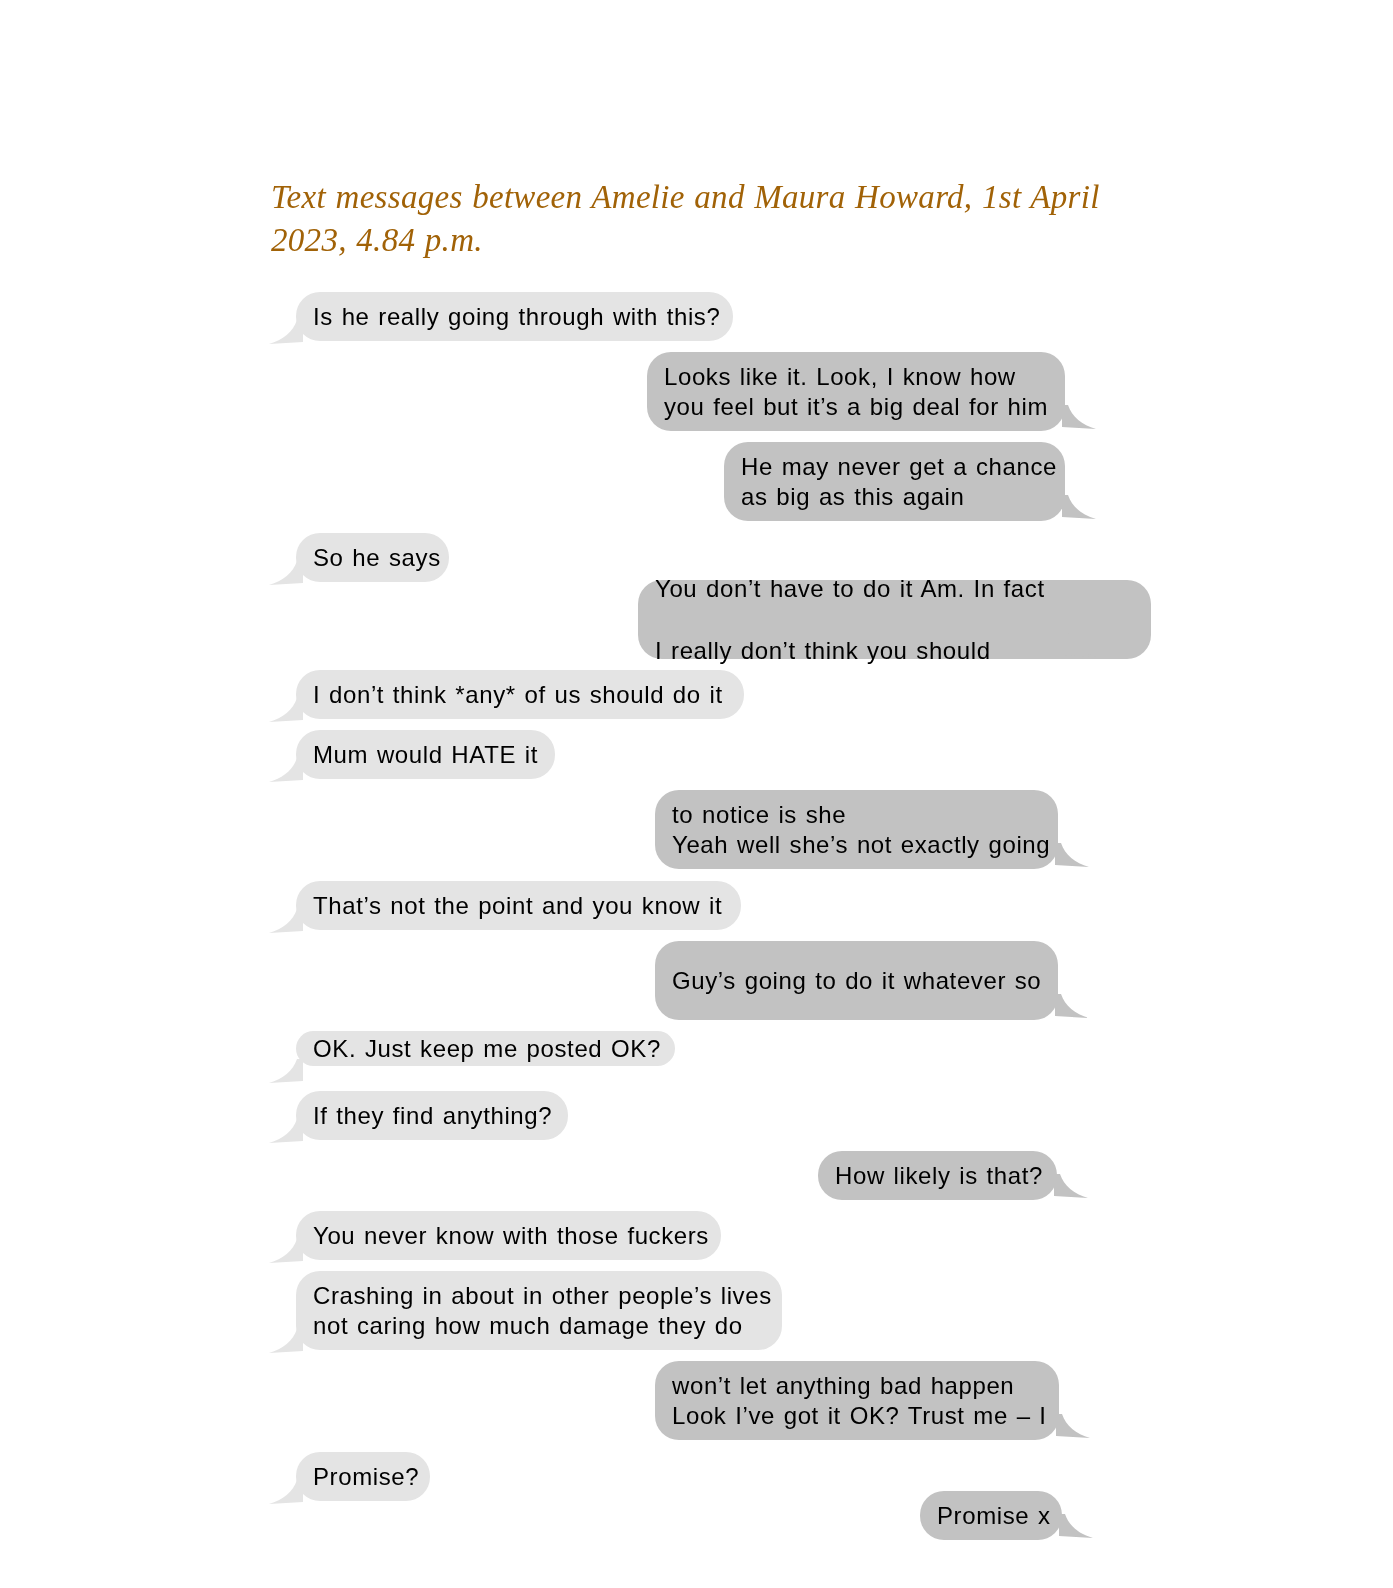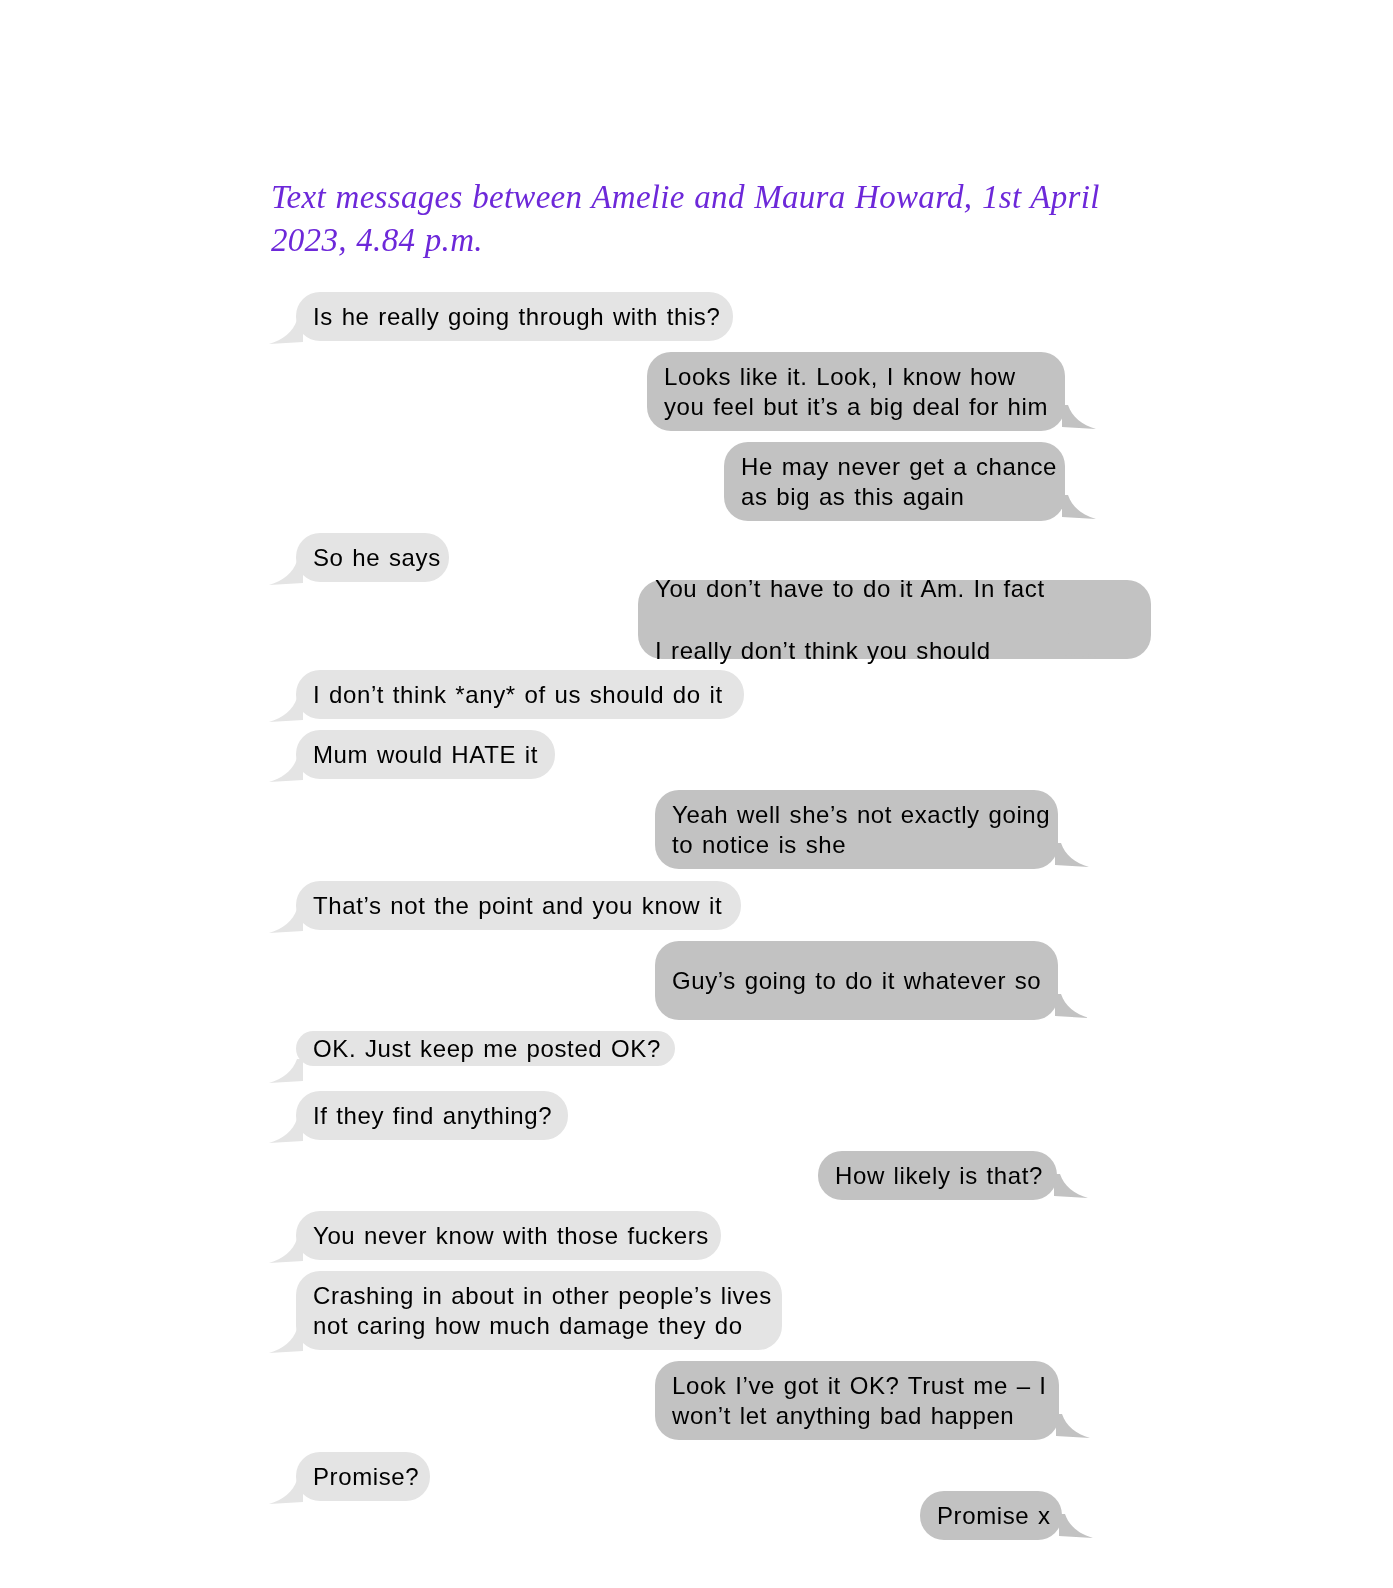--- a/index.html
+++ b/index.html
@@ -17,21 +17,21 @@
     }
     .heading {
       position: absolute;
       left: 271px;
       top: 176px;
       width: 830px;
       font-family: "Liberation Serif", "DejaVu Serif", serif;
       font-style: italic;
       font-size: 33px;
       line-height: 43px;
-      color: #6d28d9;
+      color: #a16207;
       letter-spacing: 0.3px;
       word-spacing: 1px;
     }
     .bubble {
       position: absolute;
       box-sizing: border-box;
       border-radius: 24px;
       padding: 0 17px;
       font-size: 24px;
       line-height: 30px;
@@ -123,22 +123,22 @@
   <div class="bubble left" style="left:296px; top:730px; width:259px; height:49px;">
     <span>Mum would HATE it</span>
   </div>
   <div class="tail" style="left:269px; top:758px;">
     <svg viewBox="0 0 34 26">
         <path d="M34 0 L34 22 L0 24 C14 20 24 12 28 0 Z" fill="#e4e4e4"></path>
       </svg>
   </div>
 
   <div class="bubble right" style="left:655px; top:790px; width:403px; height:79px;">
+    <span>to notice is she</span>
     <span>Yeah well she’s not exactly going</span>
-    <span>to notice is she</span>
   </div>
   <div class="tail" style="left:1055px; top:843px;">
     <svg viewBox="0 0 34 26">
         <path d="M0 0 L0 22 L34 24 C20 20 10 12 6 0 Z" fill="#c2c2c2"></path>
       </svg>
   </div>
 
   <div class="bubble left" style="left:296px; top:881px; width:445px; height:49px;">
     <span>That’s not the point and you know it</span>
   </div>
@@ -197,22 +197,22 @@
     <span>Crashing in about in other people’s lives</span>
     <span>not caring how much damage they do</span>
   </div>
   <div class="tail" style="left:269px; top:1329px;">
     <svg viewBox="0 0 34 26">
         <path d="M34 0 L34 22 L0 24 C14 20 24 12 28 0 Z" fill="#e4e4e4"></path>
       </svg>
   </div>
 
   <div class="bubble right" style="left:655px; top:1361px; width:404px; height:79px;">
+    <span>won’t let anything bad happen</span>
     <span>Look I’ve got it OK? Trust me – I</span>
-    <span>won’t let anything bad happen</span>
   </div>
   <div class="tail" style="left:1056px; top:1414px;">
     <svg viewBox="0 0 34 26">
         <path d="M0 0 L0 22 L34 24 C20 20 10 12 6 0 Z" fill="#c2c2c2"></path>
       </svg>
   </div>
 
   <div class="bubble left" style="left:296px; top:1452px; width:134px; height:49px;">
     <span>Promise?</span>
   </div>

